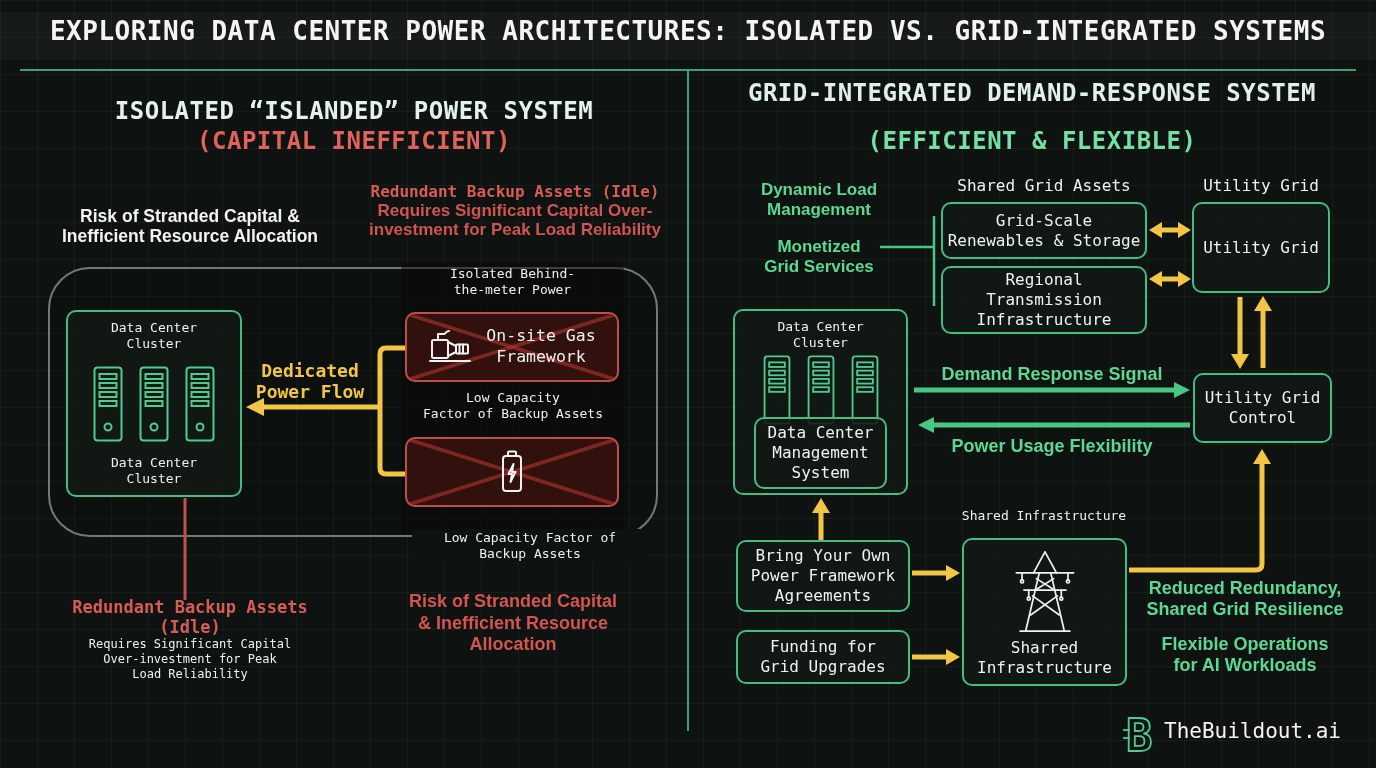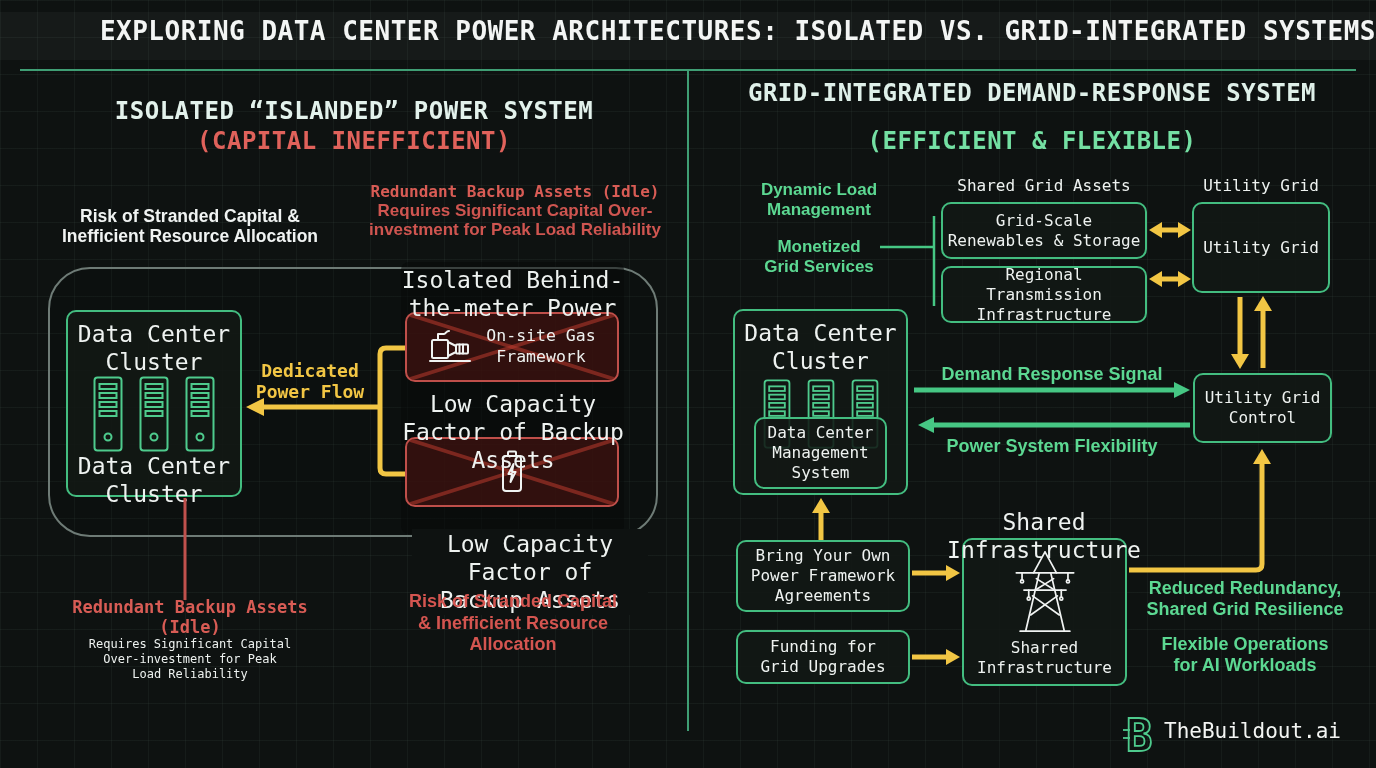--- a/index.html
+++ b/index.html
@@ -14,35 +14,35 @@
     background-image:linear-gradient(rgba(130,160,145,.07) 1px,transparent 1px),
                      linear-gradient(90deg,rgba(130,160,145,.07) 1px,transparent 1px);
     background-size:37px 37px;}
   .abs{position:absolute}
   .mono{font-family:"DejaVu Sans Mono",monospace}
   .sans{font-family:"Liberation Sans",sans-serif}
   .pre{white-space:pre-line}
   .center{text-align:center}
   .z6{z-index:6}
   .solidback{background:var(--bg);padding:1px 8px}
-  .title{width:100%;top:16px;text-align:right;font-weight:bold;font-size:26px;color:#f3f5f4;letter-spacing:.5px;z-index:6}
+  .title{width:100%;top:16px;text-align:center;font-weight:bold;font-size:26px;color:#f3f5f4;letter-spacing:.5px;z-index:6}
   .titlestrip{top:12px;left:0;width:100%;height:48px;background:rgba(255,255,255,.035)}
   .hline{top:69px;left:20px;width:1336px;height:2px;background:#3f9e74;z-index:2}
   .vline{top:70px;left:687px;width:2px;height:661px;background:#3f9e74;z-index:2}
   .heading{font-weight:bold;font-size:24px;letter-spacing:.5px;z-index:6}
   .gbox{border:2px solid var(--green-dim);border-radius:10px;background:var(--boxfill);color:var(--white);
     display:flex;align-items:center;justify-content:center;z-index:3;font-size:16px;line-height:1.25;text-align:center}
   .rbox{border:2px solid var(--red-border);border-radius:10px;background:rgba(74,20,16,.62);color:var(--white);
     display:flex;align-items:center;justify-content:center;gap:10px;z-index:3;font-size:16.5px;line-height:1.25;text-align:center;position:absolute;overflow:hidden}
   .xoverlay{position:absolute;inset:0;width:100%;height:100%}
   .outerbox{border:2px solid #6e7b76;border-radius:42px;background:rgba(0,0,0,.10);z-index:2}
   .clusterbox{border:2px solid var(--green-dim);border-radius:10px;background:var(--boxfill);z-index:3;
     display:flex;flex-direction:column;align-items:center;justify-content:space-between;padding:8px 4px;color:var(--white)}
   .srvrow{display:flex;gap:16px;align-items:flex-start}
-  .lab17{font-size:23px;line-height:1.22;color:var(--white)}
+  .lab17{font-size:13px;line-height:1.22;color:var(--white)}
   .lab16{font-size:16px;line-height:1.22;color:var(--white)}
   .greensans{font-family:"Liberation Sans",sans-serif;font-weight:bold;font-size:17px;line-height:1.18;color:var(--glabel)}
   .greensans18{font-family:"Liberation Sans",sans-serif;font-weight:bold;font-size:18px;line-height:1.18;color:var(--glabel)}
   .darkpanel{background:rgba(5,8,7,.5);border-radius:8px;z-index:2}
   svg.connect{left:0;top:0;z-index:5;pointer-events:none}
   .brand{font-weight:normal;font-size:21px;color:#f3f5f3;z-index:6}
 </style>
 </head>
 <body>
 
@@ -160,21 +160,21 @@
   <div class="abs center pre greensans z6" style="left:738px;top:180px;width:162px">Dynamic Load
 Management</div>
   <div class="abs center pre greensans z6" style="left:740px;top:237px;width:158px">Monetized
 Grid Services</div>
 
   <div class="abs center mono lab16 z6" style="left:941px;top:176px;width:206px">Shared Grid Assets</div>
   <div class="abs center mono lab16 z6" style="left:1192px;top:176px;width:138px">Utility Grid</div>
 
   <div class="abs gbox pre" style="left:941px;top:202px;width:206px;height:57px">Grid-Scale
 Renewables &amp; Storage</div>
-  <div class="abs gbox pre" style="left:941px;top:266px;width:206px;height:57px">Regional Transmission
+  <div class="abs gbox pre" style="left:941px;top:266px;width:206px;height:68px">Regional Transmission
 Infrastructure</div>
   <div class="abs gbox pre" style="left:1192px;top:202px;width:138px;height:91px">Utility Grid</div>
 
   <div class="abs clusterbox" style="left:733px;top:309px;width:175px;height:186px;justify-content:flex-start;gap:4px">
     <div class="center pre lab17">Data Center
 Cluster</div>
     <div class="srvrow">
       <svg width="28" height="70" viewBox="0 0 30 76" fill="none" stroke="var(--green)" stroke-width="2">
         <rect x="1.5" y="1.5" width="27" height="73" rx="3"></rect>
           <rect x="6.5" y="8" width="17" height="5"></rect>
@@ -196,21 +196,21 @@
           <rect x="6.5" y="26" width="17" height="5"></rect>
           <rect x="6.5" y="35" width="17" height="5"></rect>
       </svg>
     </div>
   </div>
   <div class="abs gbox pre" style="left:754px;top:417px;width:133px;height:72;height:72px;z-index:4">Data Center
 Management
 System</div>
 
   <div class="abs center pre greensans18 z6" style="left:932px;top:364px;width:240px">Demand Response Signal</div>
-  <div class="abs center pre greensans18 z6" style="left:932px;top:436px;width:240px">Power System Flexibility</div>
+  <div class="abs center pre greensans18 z6" style="left:932px;top:436px;width:240px">Power Usage Flexibility</div>
 
   <div class="abs gbox pre" style="left:1193px;top:373px;width:139px;height:70px">Utility Grid
 Control</div>
 
   <div class="abs gbox pre" style="left:736px;top:540px;width:174px;height:72px">Bring Your Own
 Power Framework
 Agreements</div>
   <div class="abs gbox pre" style="left:736px;top:630px;width:174px;height:54px">Funding for
 Grid Upgrades</div>
 

